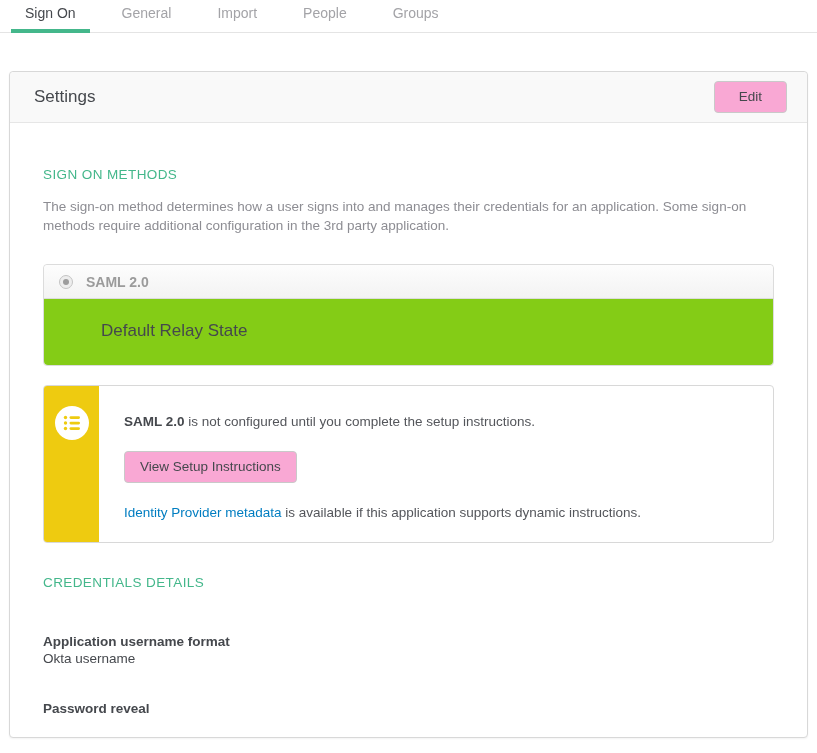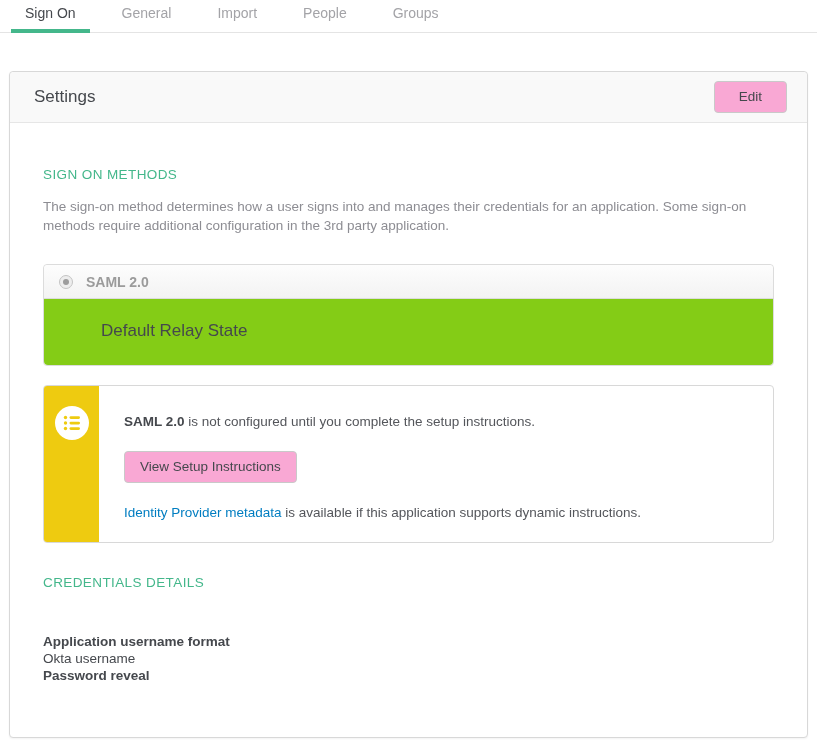--- a/index.html
+++ b/index.html
@@ -187,21 +187,21 @@
   
   .cred-heading{
     margin:33px 0 0;
   }
   .cred-row{
     display:flex;
     align-items:flex-start;
     flex-direction:column;
   }
   .cred-row.first{margin-top:43px;}
-  .cred-row.second{gap:33px;}
+  .cred-row.second{margin-top:33px;gap:33px;}
   .cred-label{
     width:281px;
     flex-shrink:0;
     font-size:13.5px;
     font-weight:bold;
     color:#45484d;
     line-height:17px;
   }
   .cred-value{
     font-size:13.5px;

